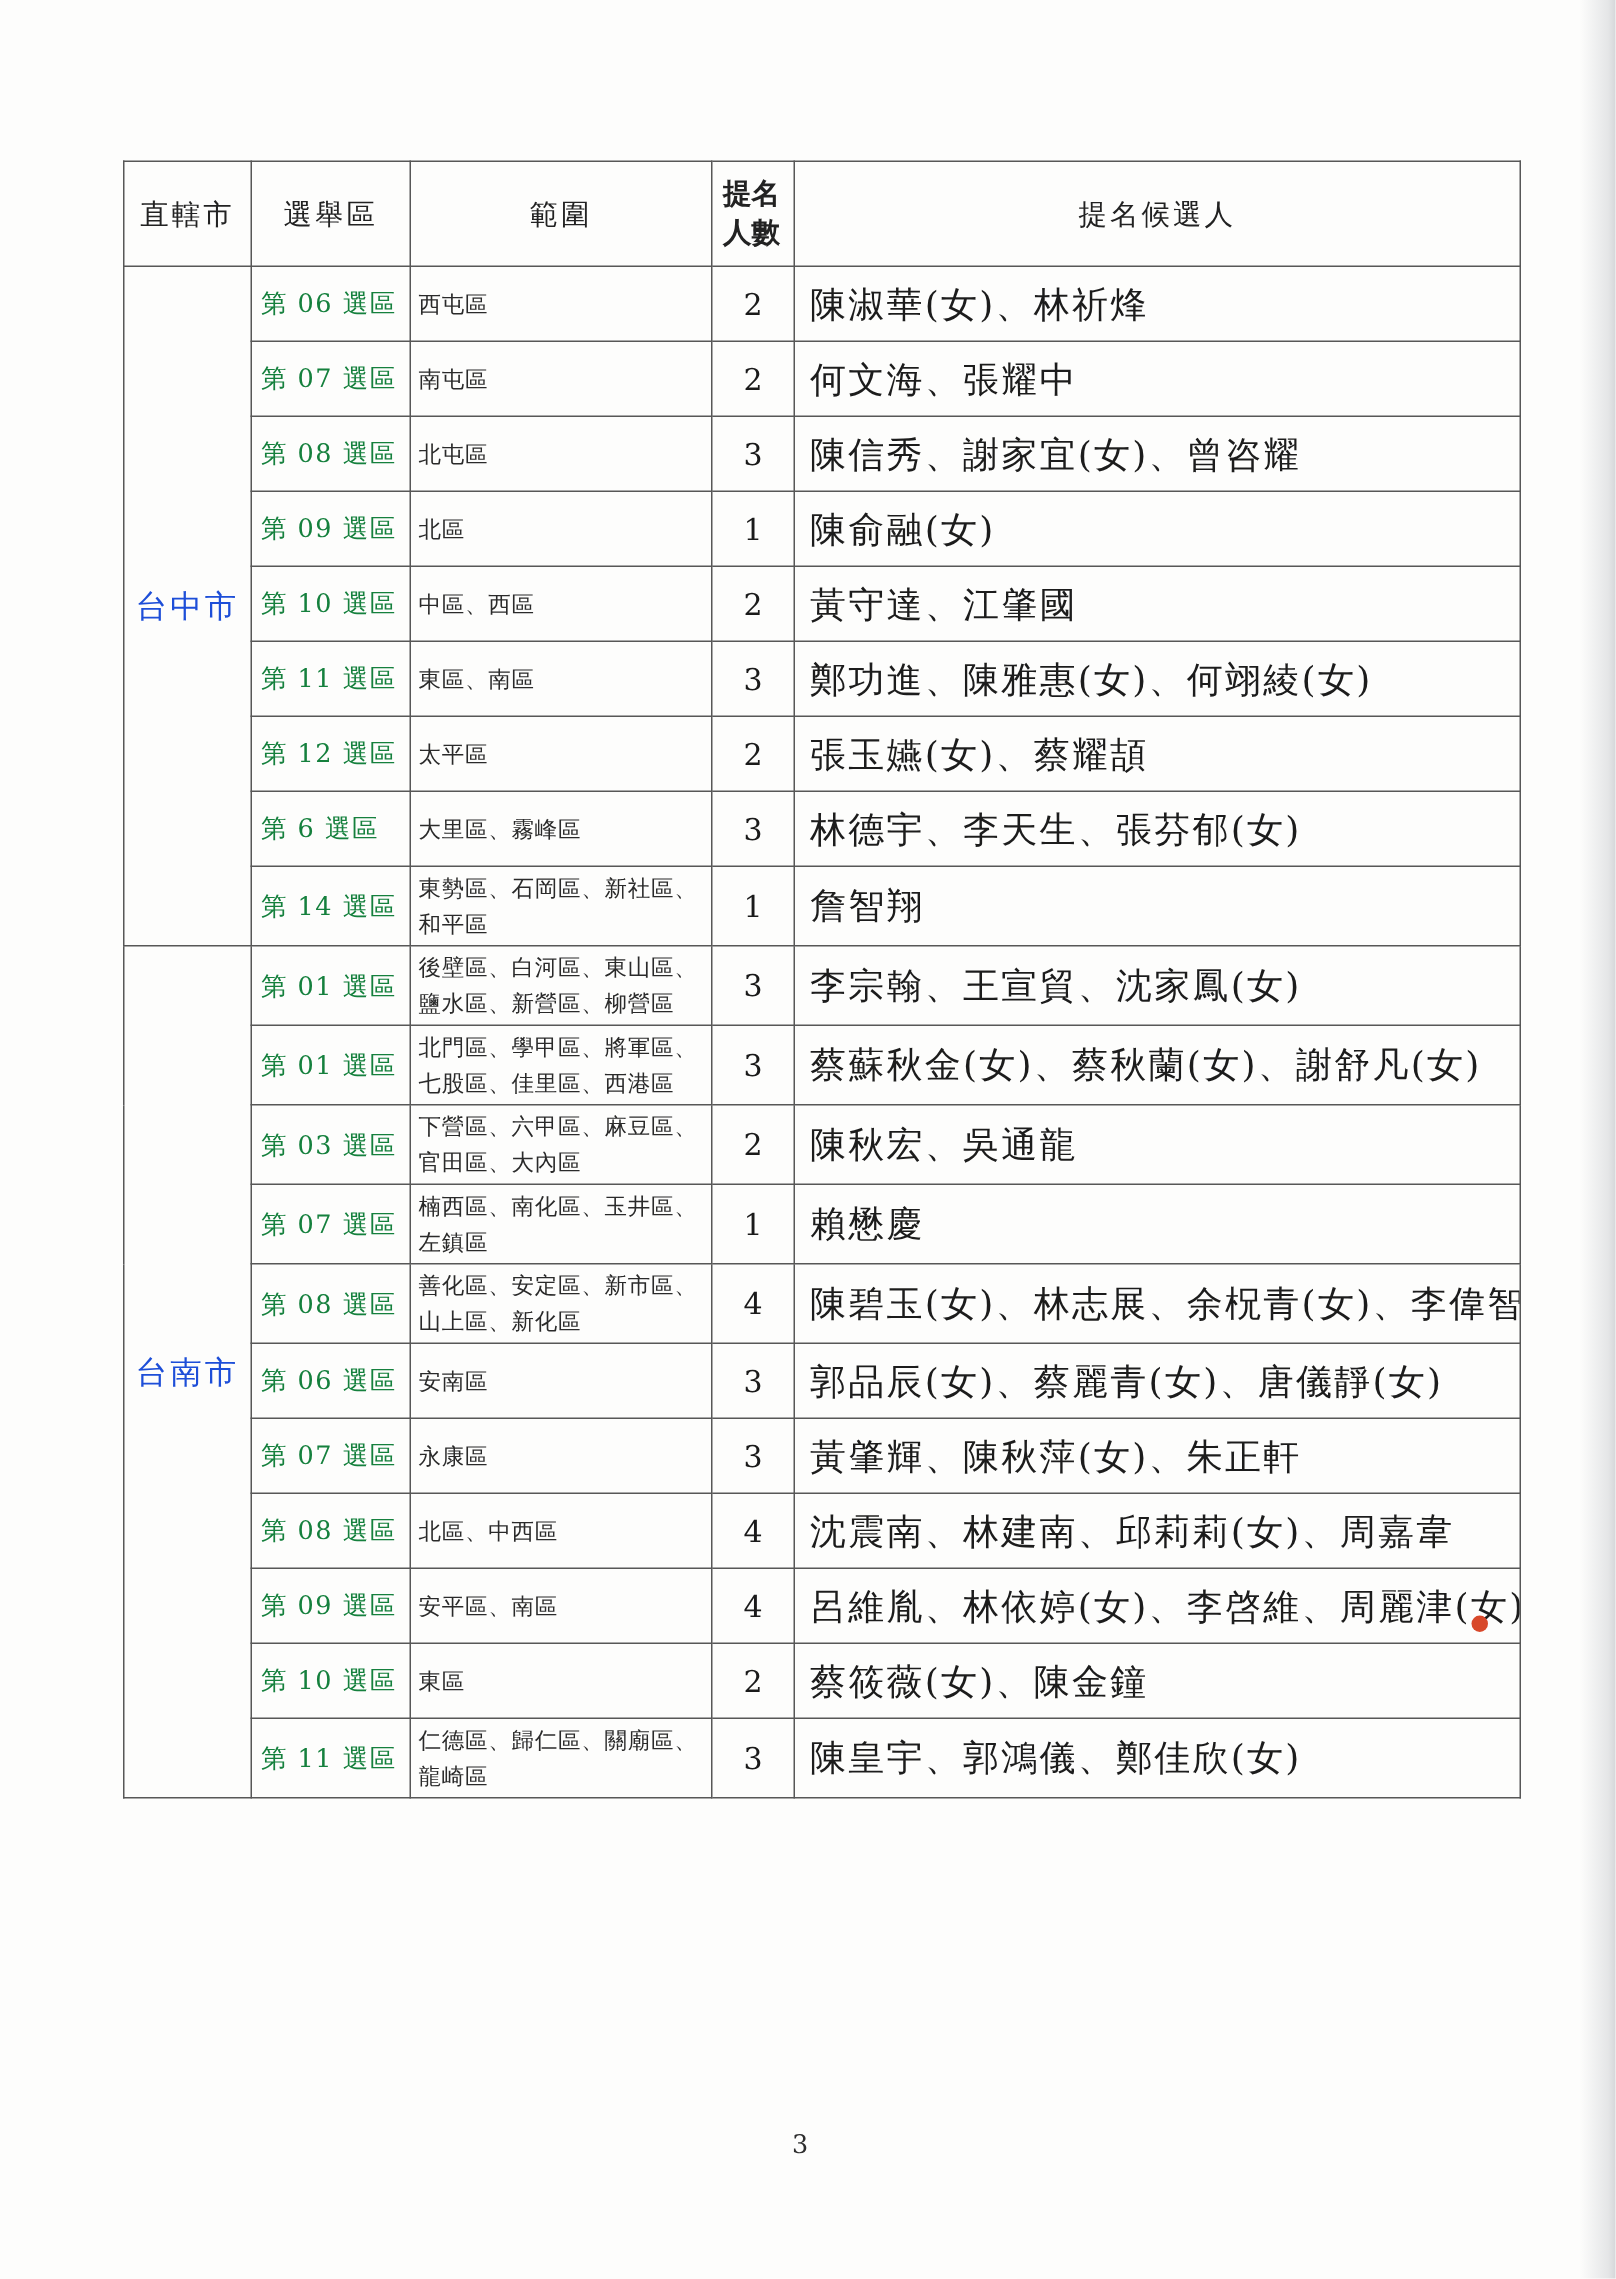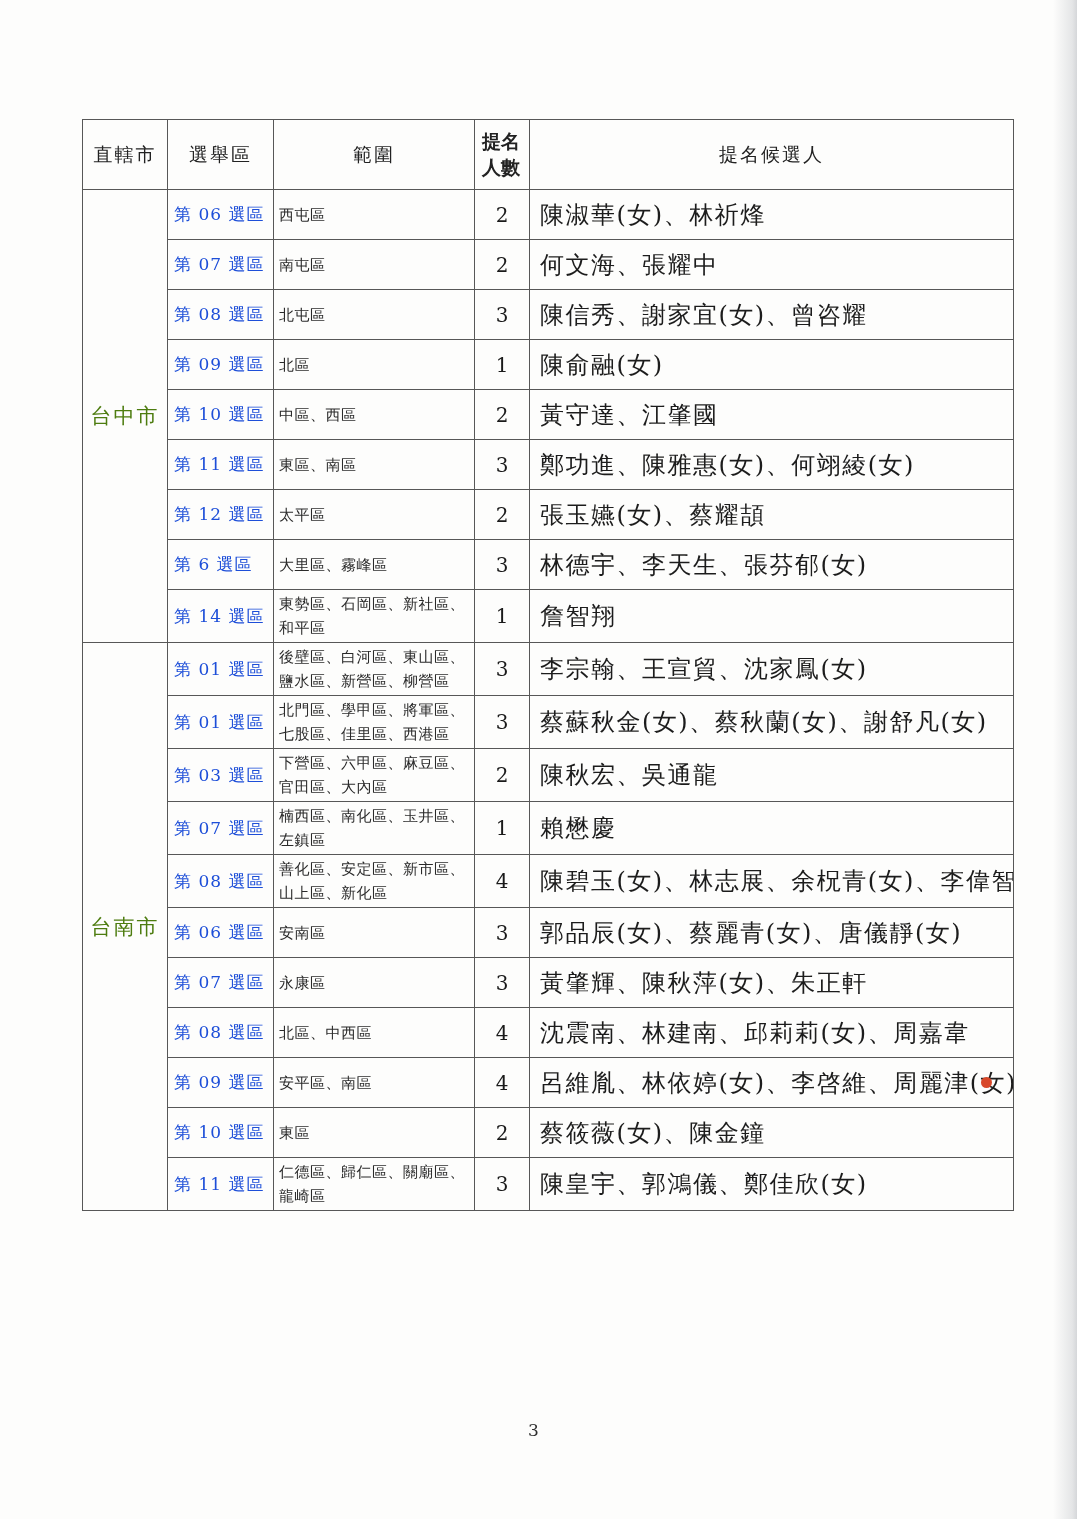--- a/index.html
+++ b/index.html
@@ -26,21 +26,21 @@
     top: 0;
     right: 0;
     bottom: 0;
     width: 24px;
     background: linear-gradient(to right, rgba(130,136,146,0) 0%, rgba(130,136,146,0.20) 80%, rgba(110,116,128,0.28) 100%);
     pointer-events: none;
   }
   table.nom-table {
     position: absolute;
     left: 82px;
-    top: 119px;
+    top: 107px;
     width: 931px;
     border-collapse: collapse;
     table-layout: fixed;
   }
   .nom-table th, .nom-table td {
     border: 1px solid #575757;
     padding: 0;
     font-weight: normal;
     vertical-align: middle;
     overflow: hidden;
@@ -58,28 +58,28 @@
     line-height: 1.35;
     padding: 0 7px;
     word-break: break-all;
     text-align: left;
     font-weight: bold;
   }
   td.municipality {
     font-size: 21px;
     text-align: center;
     letter-spacing: 2px;
-    color: #4d7c0f;
+    color: #1d4ed8;
   }
   td.district {
     font-size: 17px;
     padding-left: 6px;
     letter-spacing: 1px;
     white-space: nowrap;
-    color: #1d4ed8;
+    color: #15803d;
   }
   td.scope {
     font-size: 15px;
     line-height: 1.6;
     padding: 2px 3px 2px 5px;
     letter-spacing: 0.5px;
     color: #2a2a2a;
   }
   td.count {
     font-size: 20px;

